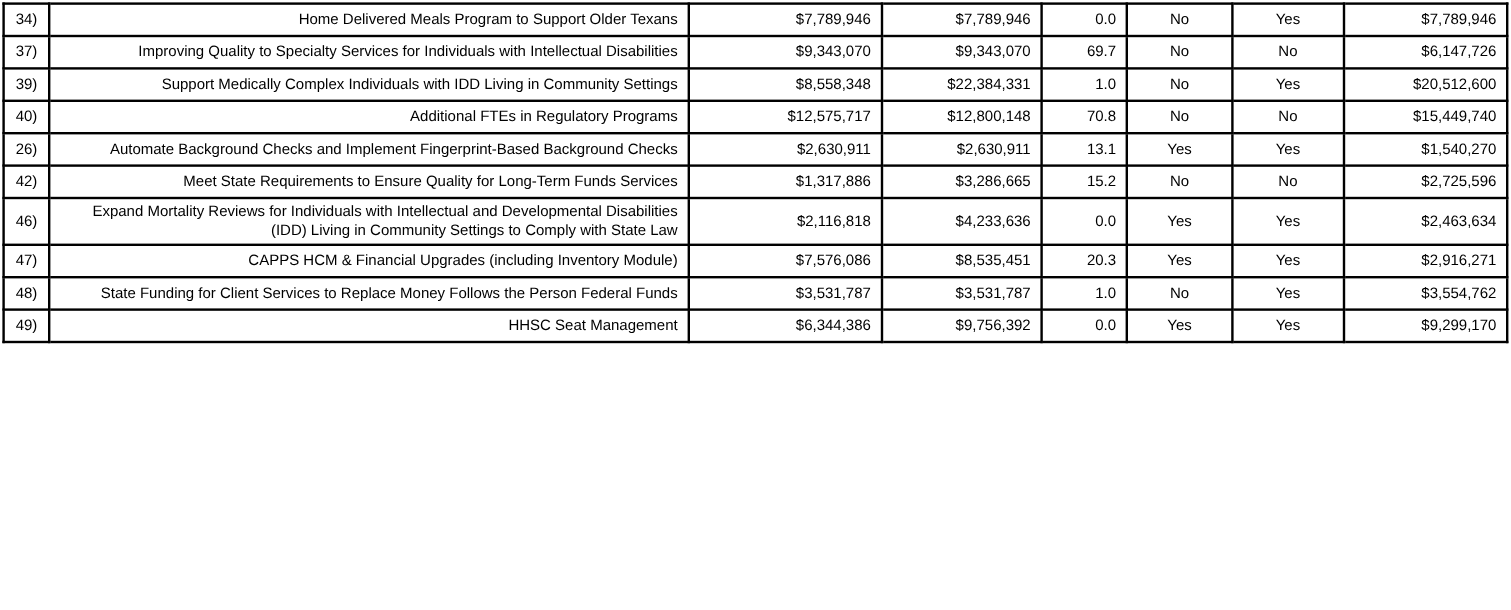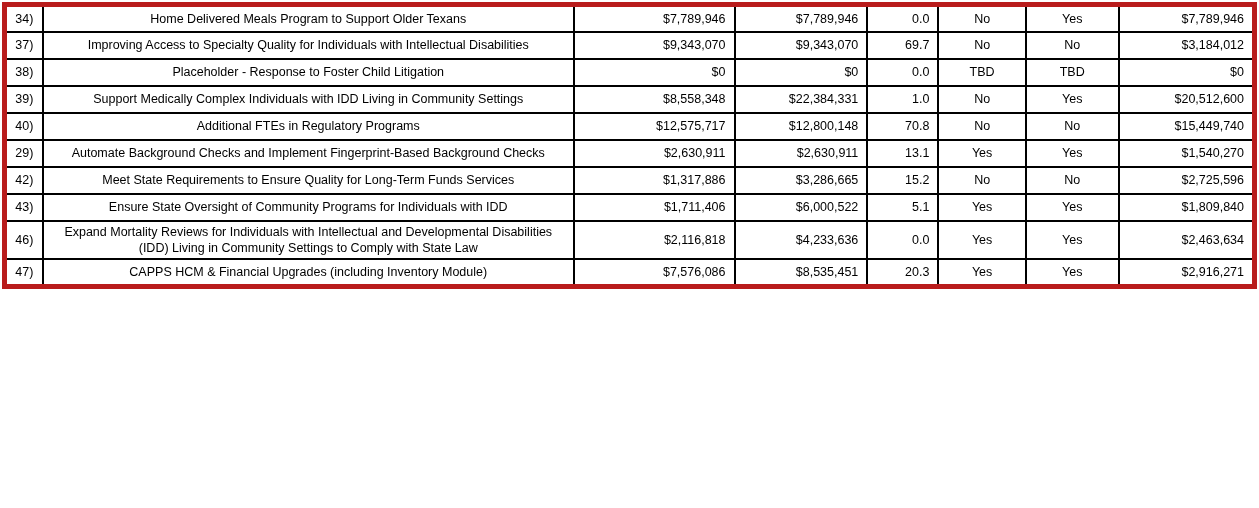--- a/index.html
+++ b/index.html
@@ -11,33 +11,33 @@
   }
   .table-wrap {
     width: 1259px;
     height: 508px;
     padding: 2px 2px;
   }
   table.budget-table {
     border-collapse: collapse;
     table-layout: fixed;
     width: 1255px;
-    border: 5px solid #b91c1c;
+    border: 1px solid #b91c1c;
   }
   table.budget-table td {
     border: 2px solid #000000;
     font-size: 12.5px;
     line-height: 1.3;
     height: 27px;
     padding: 2px 8px;
     vertical-align: middle;
     overflow: hidden;
   }
   td.col-num  { width: 37px;  text-align: center; padding: 2px 2px; }
-  td.col-desc { width: 516px; text-align: center;  padding-left: 11px; padding-right: 10px; }
+  td.col-desc { width: 516px; text-align: right;  padding-left: 11px; padding-right: 10px; }
   td.col-a1   { width: 156px; text-align: right; }
   td.col-a2   { width: 129px; text-align: right; }
   td.col-fte  { width: 69px;  text-align: right; }
   td.col-f1   { width: 85px;  text-align: center; }
   td.col-f2   { width: 90px;  text-align: center; }
   td.col-a3   { width: 132px; text-align: right; }
 </style>
 </head>
 <body>
 
@@ -49,37 +49,27 @@
     <td class="col-desc">Home Delivered Meals Program to Support Older Texans</td>
     <td class="col-a1">$7,789,946</td>
     <td class="col-a2">$7,789,946</td>
     <td class="col-fte">0.0</td>
     <td class="col-f1">No</td>
     <td class="col-f2">Yes</td>
     <td class="col-a3">$7,789,946</td>
   </tr>
         <tr>
     <td class="col-num">37)</td>
-    <td class="col-desc">Improving Access to Specialty Quality for Individuals with Intellectual Disabilities</td>
+    <td class="col-desc">Improving Quality to Specialty Services for Individuals with Intellectual Disabilities</td>
     <td class="col-a1">$9,343,070</td>
     <td class="col-a2">$9,343,070</td>
     <td class="col-fte">69.7</td>
     <td class="col-f1">No</td>
     <td class="col-f2">No</td>
-    <td class="col-a3">$3,184,012</td>
-  </tr>
-        <tr>
-    <td class="col-num">38)</td>
-    <td class="col-desc">Placeholder - Response to Foster Child Litigation</td>
-    <td class="col-a1">$0</td>
-    <td class="col-a2">$0</td>
-    <td class="col-fte">0.0</td>
-    <td class="col-f1">TBD</td>
-    <td class="col-f2">TBD</td>
-    <td class="col-a3">$0</td>
+    <td class="col-a3">$6,147,726</td>
   </tr>
         <tr>
     <td class="col-num">39)</td>
     <td class="col-desc">Support Medically Complex Individuals with IDD Living in Community Settings</td>
     <td class="col-a1">$8,558,348</td>
     <td class="col-a2">$22,384,331</td>
     <td class="col-fte">1.0</td>
     <td class="col-f1">No</td>
     <td class="col-f2">Yes</td>
     <td class="col-a3">$20,512,600</td>
@@ -88,48 +78,38 @@
     <td class="col-num">40)</td>
     <td class="col-desc">Additional FTEs in Regulatory Programs</td>
     <td class="col-a1">$12,575,717</td>
     <td class="col-a2">$12,800,148</td>
     <td class="col-fte">70.8</td>
     <td class="col-f1">No</td>
     <td class="col-f2">No</td>
     <td class="col-a3">$15,449,740</td>
   </tr>
         <tr>
-    <td class="col-num">29)</td>
+    <td class="col-num">26)</td>
     <td class="col-desc">Automate Background Checks and Implement Fingerprint-Based Background Checks</td>
     <td class="col-a1">$2,630,911</td>
     <td class="col-a2">$2,630,911</td>
     <td class="col-fte">13.1</td>
     <td class="col-f1">Yes</td>
     <td class="col-f2">Yes</td>
     <td class="col-a3">$1,540,270</td>
   </tr>
         <tr>
     <td class="col-num">42)</td>
     <td class="col-desc">Meet State Requirements to Ensure Quality for Long-Term Funds Services</td>
     <td class="col-a1">$1,317,886</td>
     <td class="col-a2">$3,286,665</td>
     <td class="col-fte">15.2</td>
     <td class="col-f1">No</td>
     <td class="col-f2">No</td>
     <td class="col-a3">$2,725,596</td>
-  </tr>
-        <tr>
-    <td class="col-num">43)</td>
-    <td class="col-desc">Ensure State Oversight of Community Programs for Individuals with IDD</td>
-    <td class="col-a1">$1,711,406</td>
-    <td class="col-a2">$6,000,522</td>
-    <td class="col-fte">5.1</td>
-    <td class="col-f1">Yes</td>
-    <td class="col-f2">Yes</td>
-    <td class="col-a3">$1,809,840</td>
   </tr>
         <tr>
     <td class="col-num">46)</td>
     <td class="col-desc">Expand Mortality Reviews for Individuals with Intellectual and Developmental Disabilities (IDD) Living in Community Settings to Comply with State Law</td>
     <td class="col-a1">$2,116,818</td>
     <td class="col-a2">$4,233,636</td>
     <td class="col-fte">0.0</td>
     <td class="col-f1">Yes</td>
     <td class="col-f2">Yes</td>
     <td class="col-a3">$2,463,634</td>
@@ -137,15 +117,35 @@
         <tr>
     <td class="col-num">47)</td>
     <td class="col-desc">CAPPS HCM &amp; Financial Upgrades (including Inventory Module)</td>
     <td class="col-a1">$7,576,086</td>
     <td class="col-a2">$8,535,451</td>
     <td class="col-fte">20.3</td>
     <td class="col-f1">Yes</td>
     <td class="col-f2">Yes</td>
     <td class="col-a3">$2,916,271</td>
   </tr>
+        <tr>
+    <td class="col-num">48)</td>
+    <td class="col-desc">State Funding for Client Services to Replace Money Follows the Person Federal Funds</td>
+    <td class="col-a1">$3,531,787</td>
+    <td class="col-a2">$3,531,787</td>
+    <td class="col-fte">1.0</td>
+    <td class="col-f1">No</td>
+    <td class="col-f2">Yes</td>
+    <td class="col-a3">$3,554,762</td>
+  </tr>
+        <tr>
+    <td class="col-num">49)</td>
+    <td class="col-desc">HHSC Seat Management</td>
+    <td class="col-a1">$6,344,386</td>
+    <td class="col-a2">$9,756,392</td>
+    <td class="col-fte">0.0</td>
+    <td class="col-f1">Yes</td>
+    <td class="col-f2">Yes</td>
+    <td class="col-a3">$9,299,170</td>
+  </tr>
       </tbody>
   </table>
 </div>
 
 </body></html>

